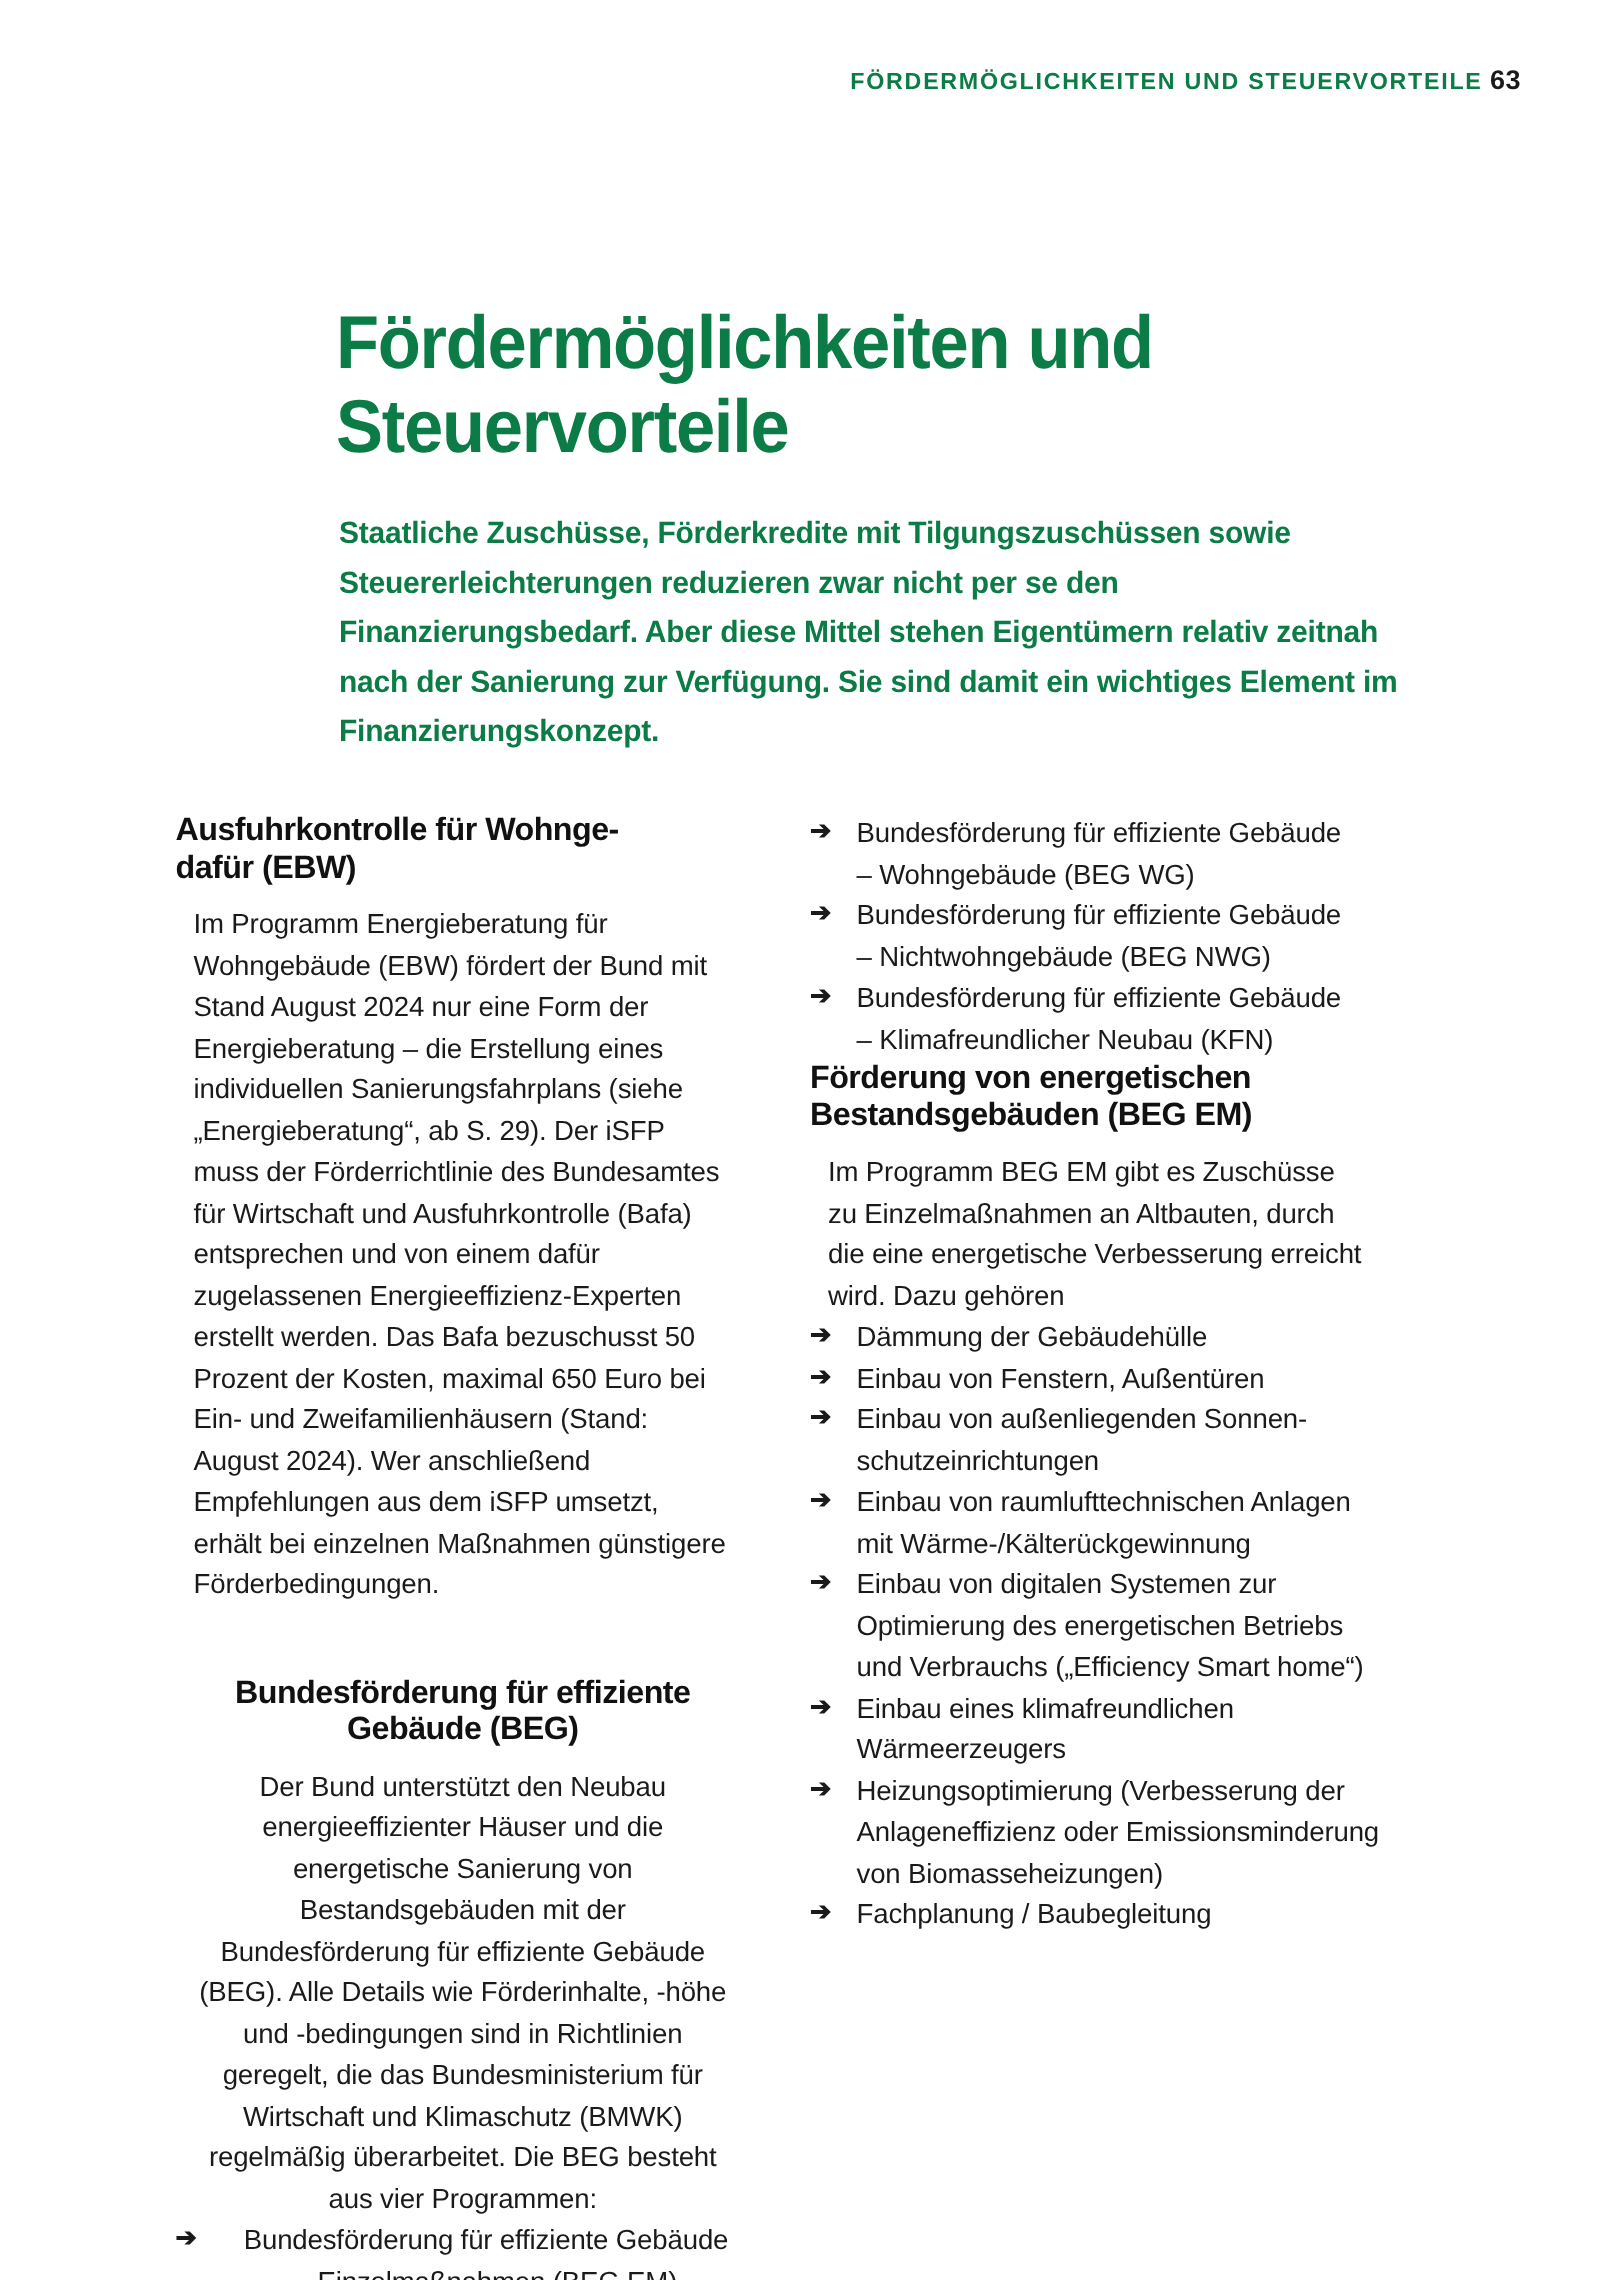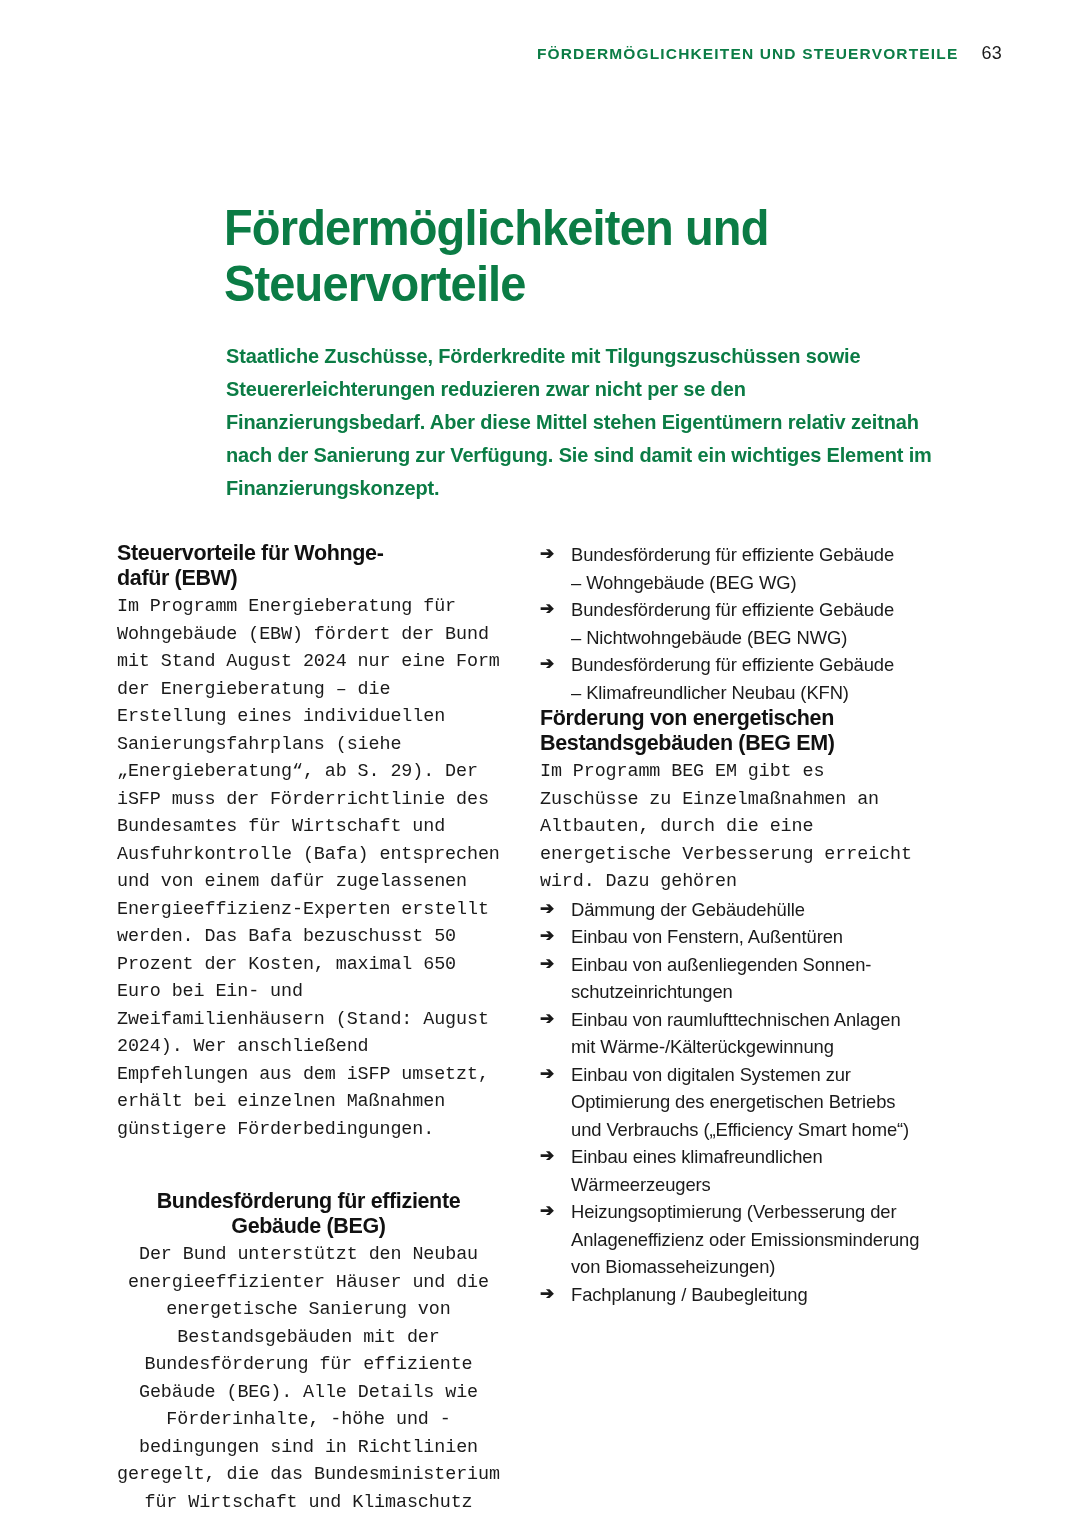--- a/index.html
+++ b/index.html
@@ -23,38 +23,38 @@
     width: 1075px;
     height: 1520px;
     background: #ffffff;
     overflow: hidden;
   }
 
   
   .runhead {
     position: absolute;
     top: 43px;
-    right: 73px;
+    right: 61px;
     display: flex;
     align-items: baseline;
-    gap: 23px;
+    gap: 5px;
   }
   .runhead-title {
     font-family: "Liberation Sans", sans-serif;
     font-size: 15.5px;
     font-weight: 700;
     letter-spacing: 1.15px;
     color: #0b7c45;
     text-transform: uppercase;
     white-space: nowrap;
   }
   .runhead-pageno {
     font-family: "Liberation Sans", sans-serif;
     font-size: 18px;
-    font-weight: 400;
+    font-weight: 700;
     color: #1a1a1a;
     letter-spacing: 0.3px;
   }
 
   
   .title-block {
     position: absolute;
     left: 224px;
     top: 172px;
     width: 700px;
@@ -113,26 +113,26 @@
     font-family: "Liberation Sans", sans-serif;
     font-size: 21.5px;
     line-height: 1.14;
     font-weight: 700;
     color: #111111;
     letter-spacing: -0.35px;
     margin: 0 0 3px 0;
   }
 
   .body-text {
-    font-family: Liberation Mono, monospace;
+    font-family: Liberation Sans, sans-serif;
     font-size: 18.4px;
     line-height: 1.495;
     color: #1a1a1a;
     letter-spacing: -0.1px;
-    margin: 0;
+    margin: 12px;
   }
 
   
   .arrow-list {
     list-style: none;
     margin: 0;
     padding: 0;
   }
   .arrow-list li {
     position: relative;
@@ -176,21 +176,21 @@
   </div>
 
   <p class="lede">Staatliche Zuschüsse, Förderkredite mit Tilgungszuschüssen sowie Steuererleichterungen reduzieren zwar nicht per se den Finanzierungsbedarf. Aber diese Mittel stehen Eigentümern relativ zeitnah nach der Sanierung zur Verfügung. Sie sind damit ein wichtiges Element im Finanzierungskonzept.</p>
 
   <div class="columns">
 
     <div class="col col-left">
 
       <div class="section">
         <h2 class="section-heading">
-          <span>Steuervorteile für Wohnge-</span><br>
+          <span>Ausfuhrkontrolle für Wohnge-</span><br>
           <span>dafür (EBW)</span>
         </h2>
         <p class="body-text">Im Programm Energieberatung für Wohngebäude (EBW) fördert der Bund mit Stand August 2024 nur eine Form der Energieberatung – die Erstellung eines individuellen Sanierungsfahrplans (siehe „Energieberatung“, ab S. 29). Der iSFP muss der Förderrichtlinie des Bundesamtes für Wirtschaft und Ausfuhrkontrolle (Bafa) entsprechen und von einem dafür zugelassenen Energieeffizienz-Experten erstellt werden. Das Bafa bezuschusst 50 Prozent der Kosten, maximal 650 Euro bei Ein- und Zweifamilienhäusern (Stand: August 2024). Wer anschließend Empfehlungen aus dem iSFP umsetzt, erhält bei einzelnen Maßnahmen günstigere Förderbedingungen.</p>
       </div>
 
       <div class="section">
         <h2 class="section-heading">
           <span>Bundesförderung für effiziente</span><br>
           <span>Gebäude (BEG)</span>
         </h2>

